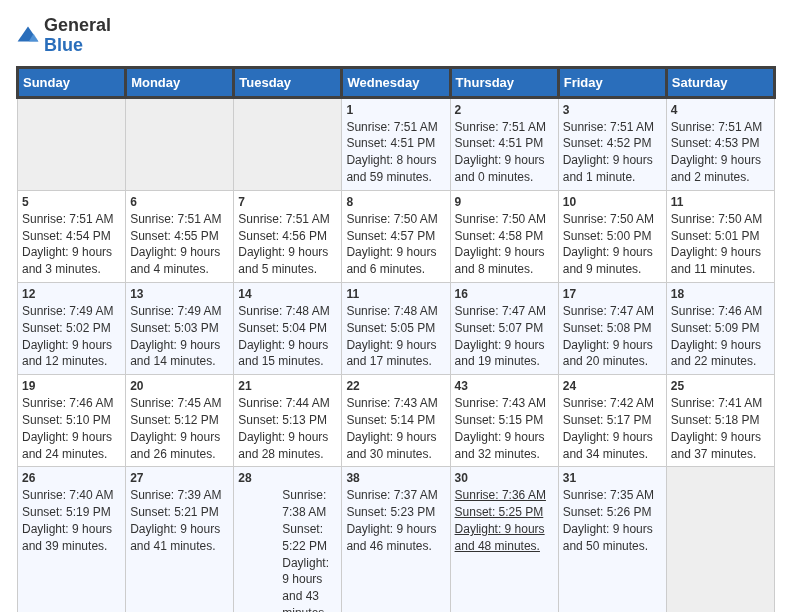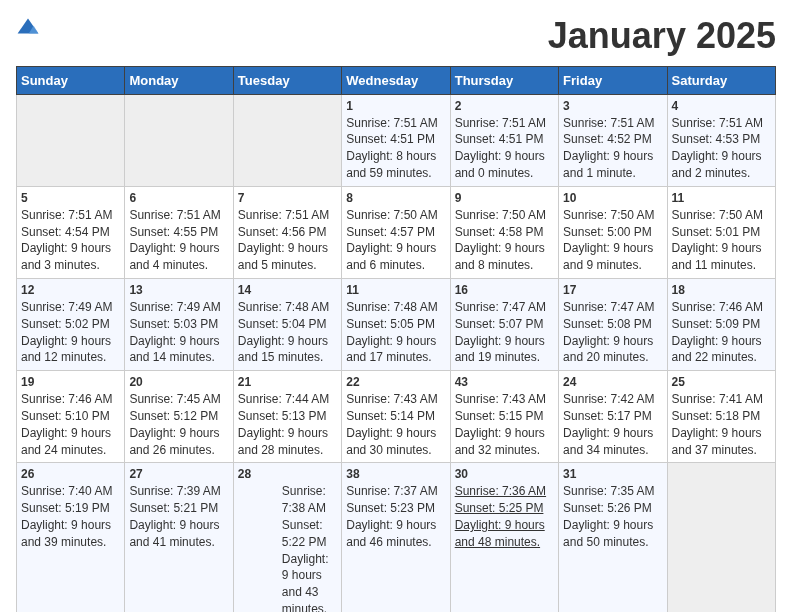--- a/index.html
+++ b/index.html
@@ -58,21 +58,21 @@
       border-collapse: collapse;
       table-layout: fixed;
     }
     thead tr th {
       background-color: #2a6ebb;
       color: #fff;
       font-size: 13px;
       font-weight: bold;
       padding: 6px 4px;
       text-align: left;
-      border: 1px solid #404040;
+      border: 3px solid #404040;
     }
     tbody tr td {
       border: 1px solid #ccc;
       vertical-align: top;
       padding: 4px 4px 4px 4px;
       height: 85px;
       font-size: 10.5px;
       color: #333;
       background: #fff;
     }
@@ -99,23 +99,26 @@
   </style>
 </head>
 <body>
 
 <div class="header">
   <div class="logo">
     <svg class="logo-icon" viewBox="0 0 30 30" xmlns="http://www.w3.org/2000/svg">
       <polygon points="15,3 28,22 2,22" fill="#2a6ebb"></polygon>
       <polygon points="22,12 28,22 16,22" fill="#5fa0e0" opacity="0.7"></polygon>
     </svg>
+    <div class="logo-text">
+      <span class="logo-general">General</span>
+      <span class="logo-blue">Blue</span>
+    </div>
   </div>
   <div class="title-block">
-    <div class="month-title">January 2025</div>
   </div>
 </div>
 
 <table>
   <thead>
     <tr>
     <th>Sunday</th>
         <th>Monday</th>
         <th>Tuesday</th>
         <th>Wednesday</th>

